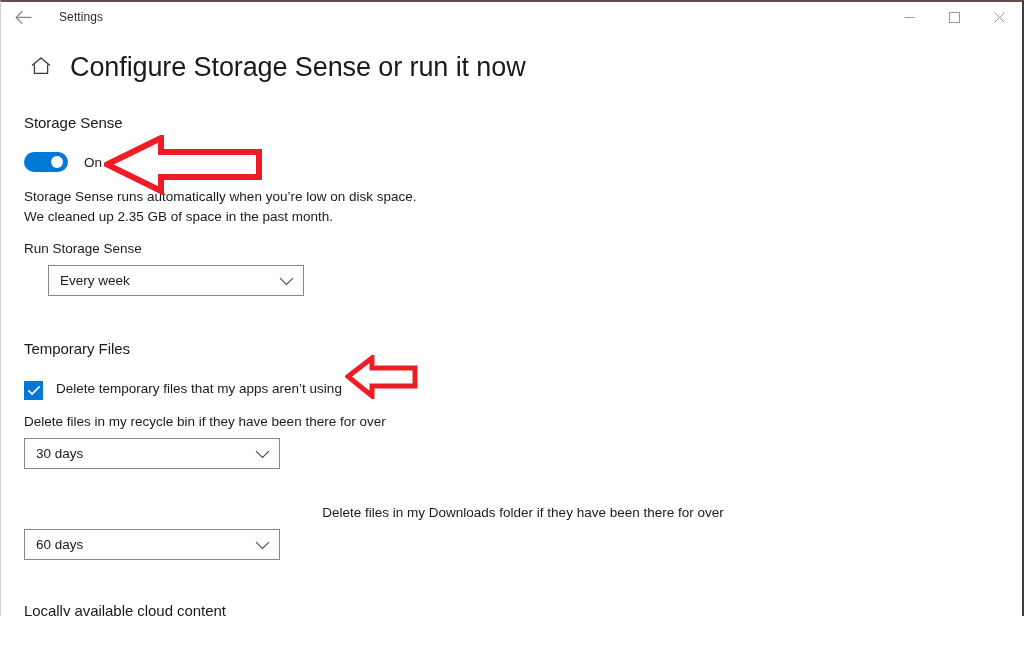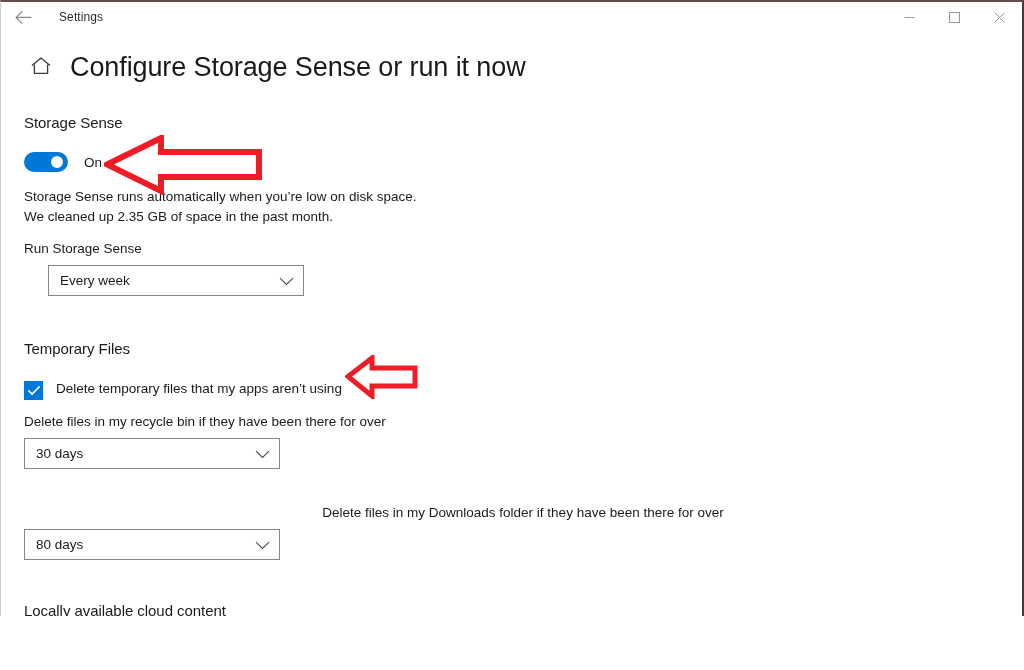--- a/index.html
+++ b/index.html
@@ -290,21 +290,21 @@
         <span class="chevron">
           <svg width="15" height="9" viewBox="0 0 15 9">
             <path d="M1 1.2 L7.5 7.4 L14 1.2" fill="none" stroke="#4a4a4a" stroke-width="1.1"></path>
           </svg>
         </span>
       </div>
 
       <div class="label-text" style="margin-top:36px;text-align:center;">Delete files in my Downloads folder if they have been there for over</div>
 
       <div class="dropdown" style="margin-top:9px;">
-        <span class="dropdown-value">80 days</span>
+        <span class="dropdown-value">60 days</span>
         <span class="chevron">
           <svg width="15" height="9" viewBox="0 0 15 9">
             <path d="M1 1.2 L7.5 7.4 L14 1.2" fill="none" stroke="#4a4a4a" stroke-width="1.1"></path>
           </svg>
         </span>
       </div>
     </div>
 
     <div>
       <div class="section-heading" style="margin-top:42px;">Locally available cloud content</div>

